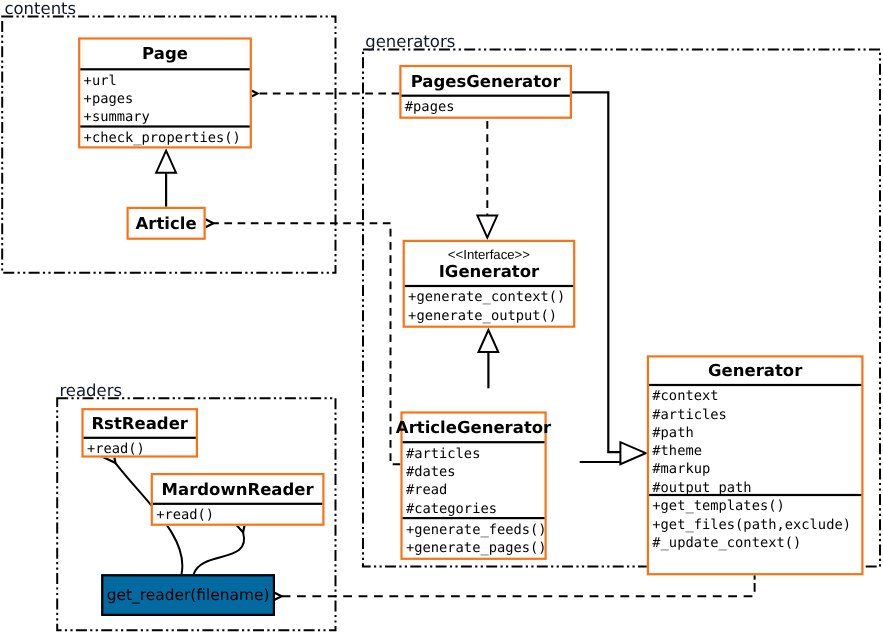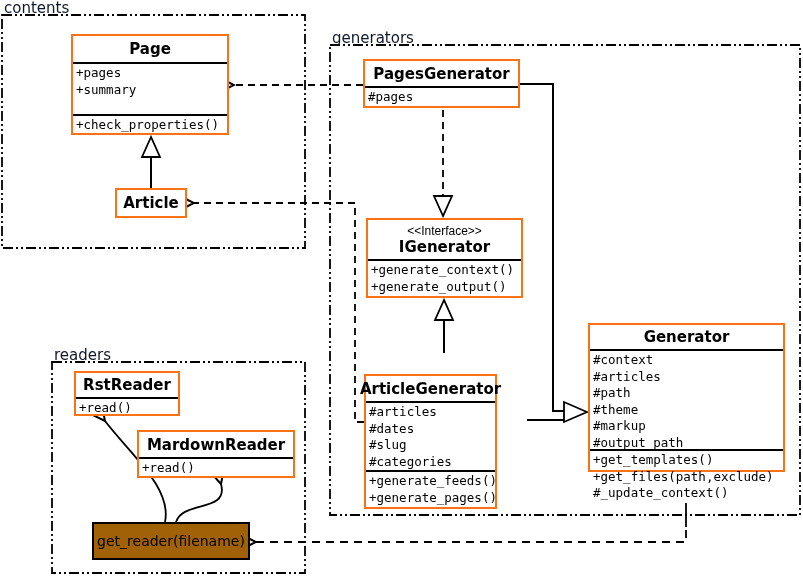--- a/index.html
+++ b/index.html
@@ -41,21 +41,21 @@
     overflow:hidden;
   }
   .mem{
     font-family:"DejaVu Sans Mono","Liberation Mono",monospace;
     font-size:12.5px;line-height:16.5px;
     white-space:pre;
   }
   .plainbox{
     position:absolute;z-index:1;
     box-sizing:border-box;
-    background:#a16207;border:2px solid #000;
+    background:#0369a1;border:2px solid #000;
     display:flex;align-items:center;justify-content:center;
     font-size:14px;
   }
 </style>
 </head>
 <body>
 
 <div id="stage">
 
   <svg id="wires" width="803" height="579" viewBox="0 0 803 579">
@@ -116,20 +116,21 @@
     <path d="M176,522 C183,500 229,513 221,484" fill="none" stroke="#000" stroke-width="1.8" marker-end="url(#open)"></path>
   </svg>
 
   <div class="pkg-label" style="left:4px;top:0px">contents</div>
   <div class="pkg-label" style="left:332px;top:30px">generators</div>
   <div class="pkg-label" style="left:54px;top:347px">readers</div>
 
   <div class="cls" style="left:71px;top:34px;width:158px;height:101px">
     <div class="cls-title" style="height:26px">Page</div>
     <div class="cls-comp" style="height:52px">
+      <div class="mem">+url</div>
       <div class="mem">+pages</div>
       <div class="mem">+summary</div>
     </div>
     <div class="cls-comp" style="height:23px">
       <div class="mem">+check_properties()</div>
     </div>
   </div>
 
   <div class="cls" style="left:363px;top:59px;width:157px;height:49px">
     <div class="cls-title" style="height:25px">PagesGenerator</div>
@@ -151,30 +152,30 @@
       <div class="mem">+generate_context()</div>
       <div class="mem">+generate_output()</div>
     </div>
   </div>
 
   <div class="cls" style="left:364px;top:374px;width:133px;height:135px">
     <div class="cls-title" style="height:25px">ArticleGenerator</div>
     <div class="cls-comp" style="height:69px">
       <div class="mem">#articles</div>
       <div class="mem">#dates</div>
-      <div class="mem">#slug</div>
+      <div class="mem">#read</div>
       <div class="mem">#categories</div>
     </div>
     <div class="cls-comp" style="height:37px">
       <div class="mem">+generate_feeds()</div>
       <div class="mem">+generate_pages()</div>
     </div>
   </div>
 
-  <div class="cls" style="left:588px;top:323px;width:197px;height:149px">
+  <div class="cls" style="left:588px;top:323px;width:197px;height:200px">
     <div class="cls-title" style="height:24px">Generator</div>
     <div class="cls-comp" style="height:100px">
       <div class="mem">#context</div>
       <div class="mem">#articles</div>
       <div class="mem">#path</div>
       <div class="mem">#theme</div>
       <div class="mem">#markup</div>
       <div class="mem">#output_path</div>
     </div>
     <div class="cls-comp" style="height:52px">

